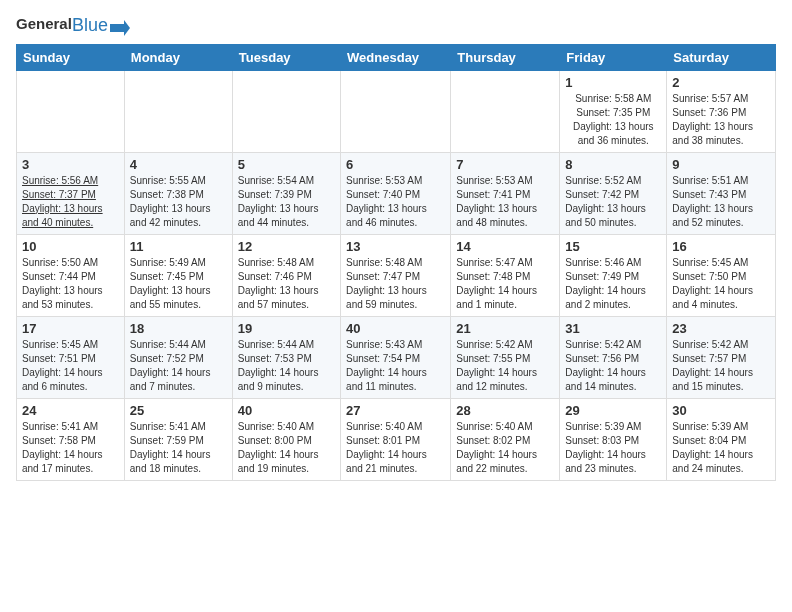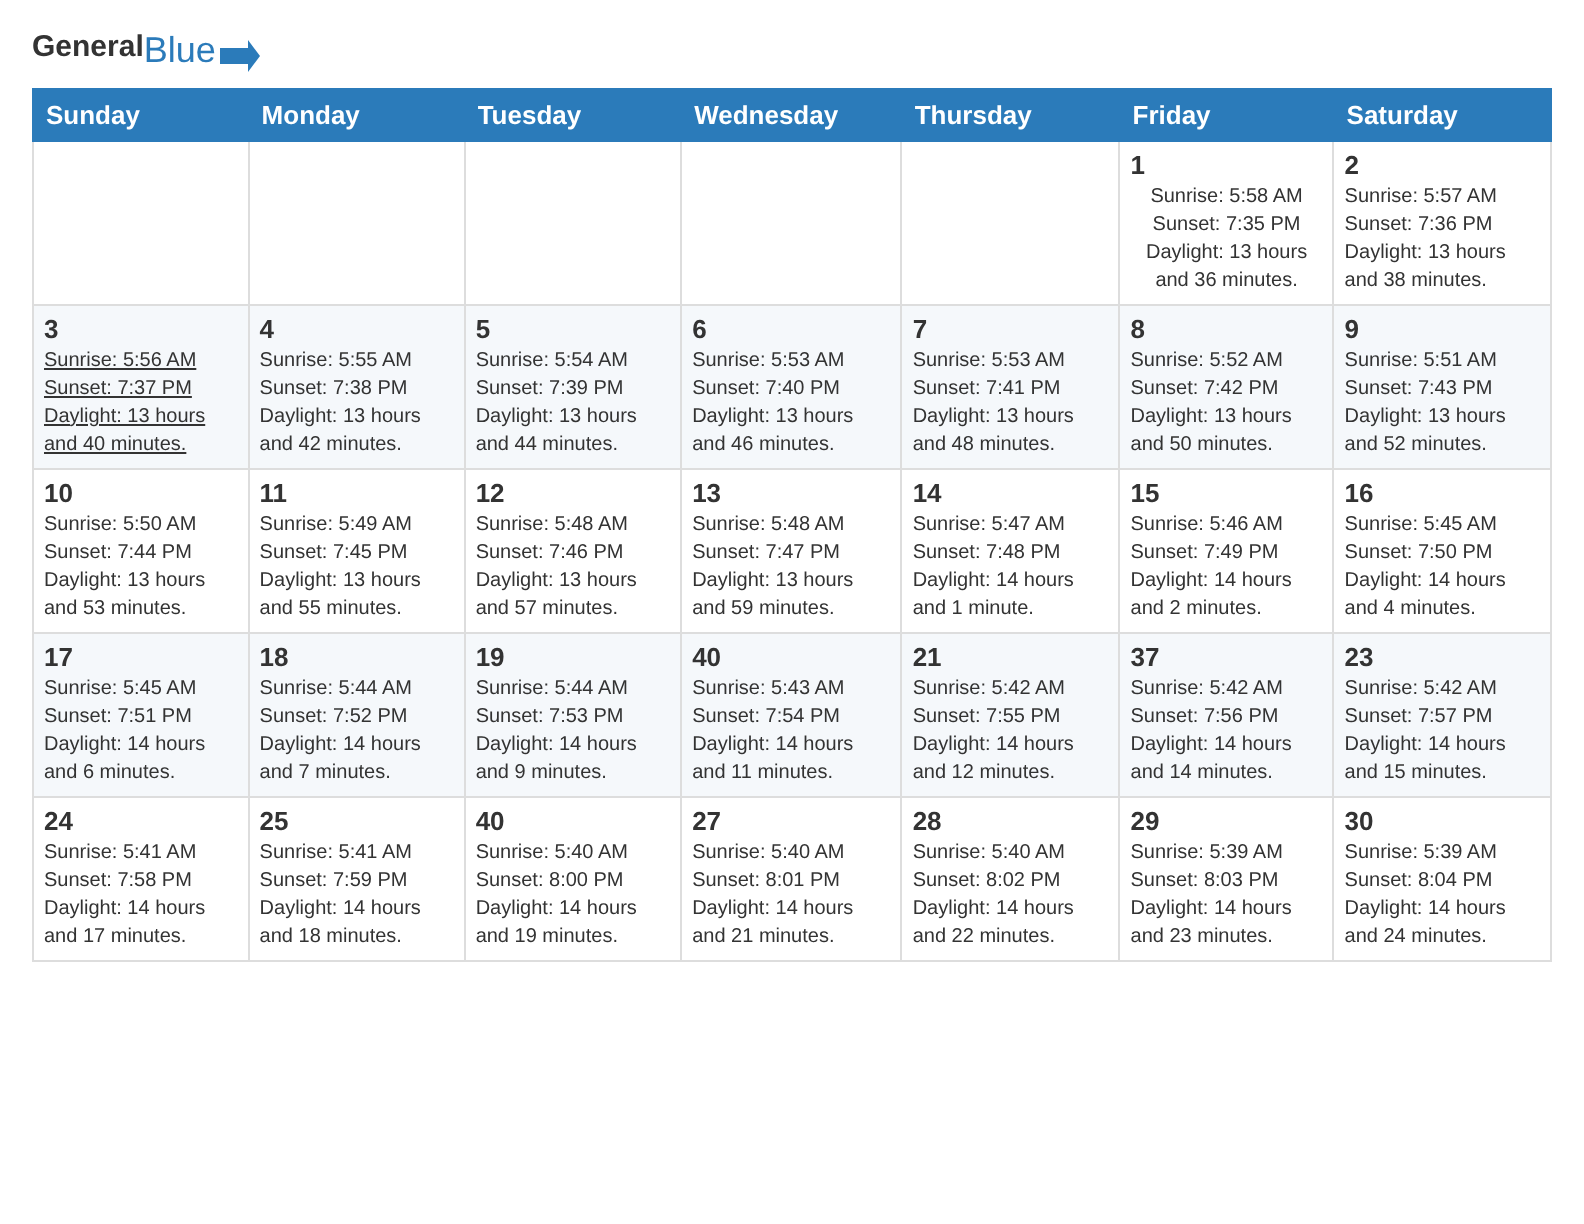--- a/index.html
+++ b/index.html
@@ -262,21 +262,21 @@
 and 11 minutes.</div>
         </td>
         <td>
           <span class="day-num">21</span>
           <div class="day-info" style="white-space: pre-line;">Sunrise: 5:42 AM
 Sunset: 7:55 PM
 Daylight: 14 hours
 and 12 minutes.</div>
         </td>
         <td>
-          <span class="day-num">37</span>
+          <span class="day-num">31</span>
           <div class="day-info" style="white-space: pre-line;">Sunrise: 5:42 AM
 Sunset: 7:56 PM
 Daylight: 14 hours
 and 14 minutes.</div>
         </td>
         <td>
           <span class="day-num">23</span>
           <div class="day-info" style="white-space: pre-line;">Sunrise: 5:42 AM
 Sunset: 7:57 PM
 Daylight: 14 hours

